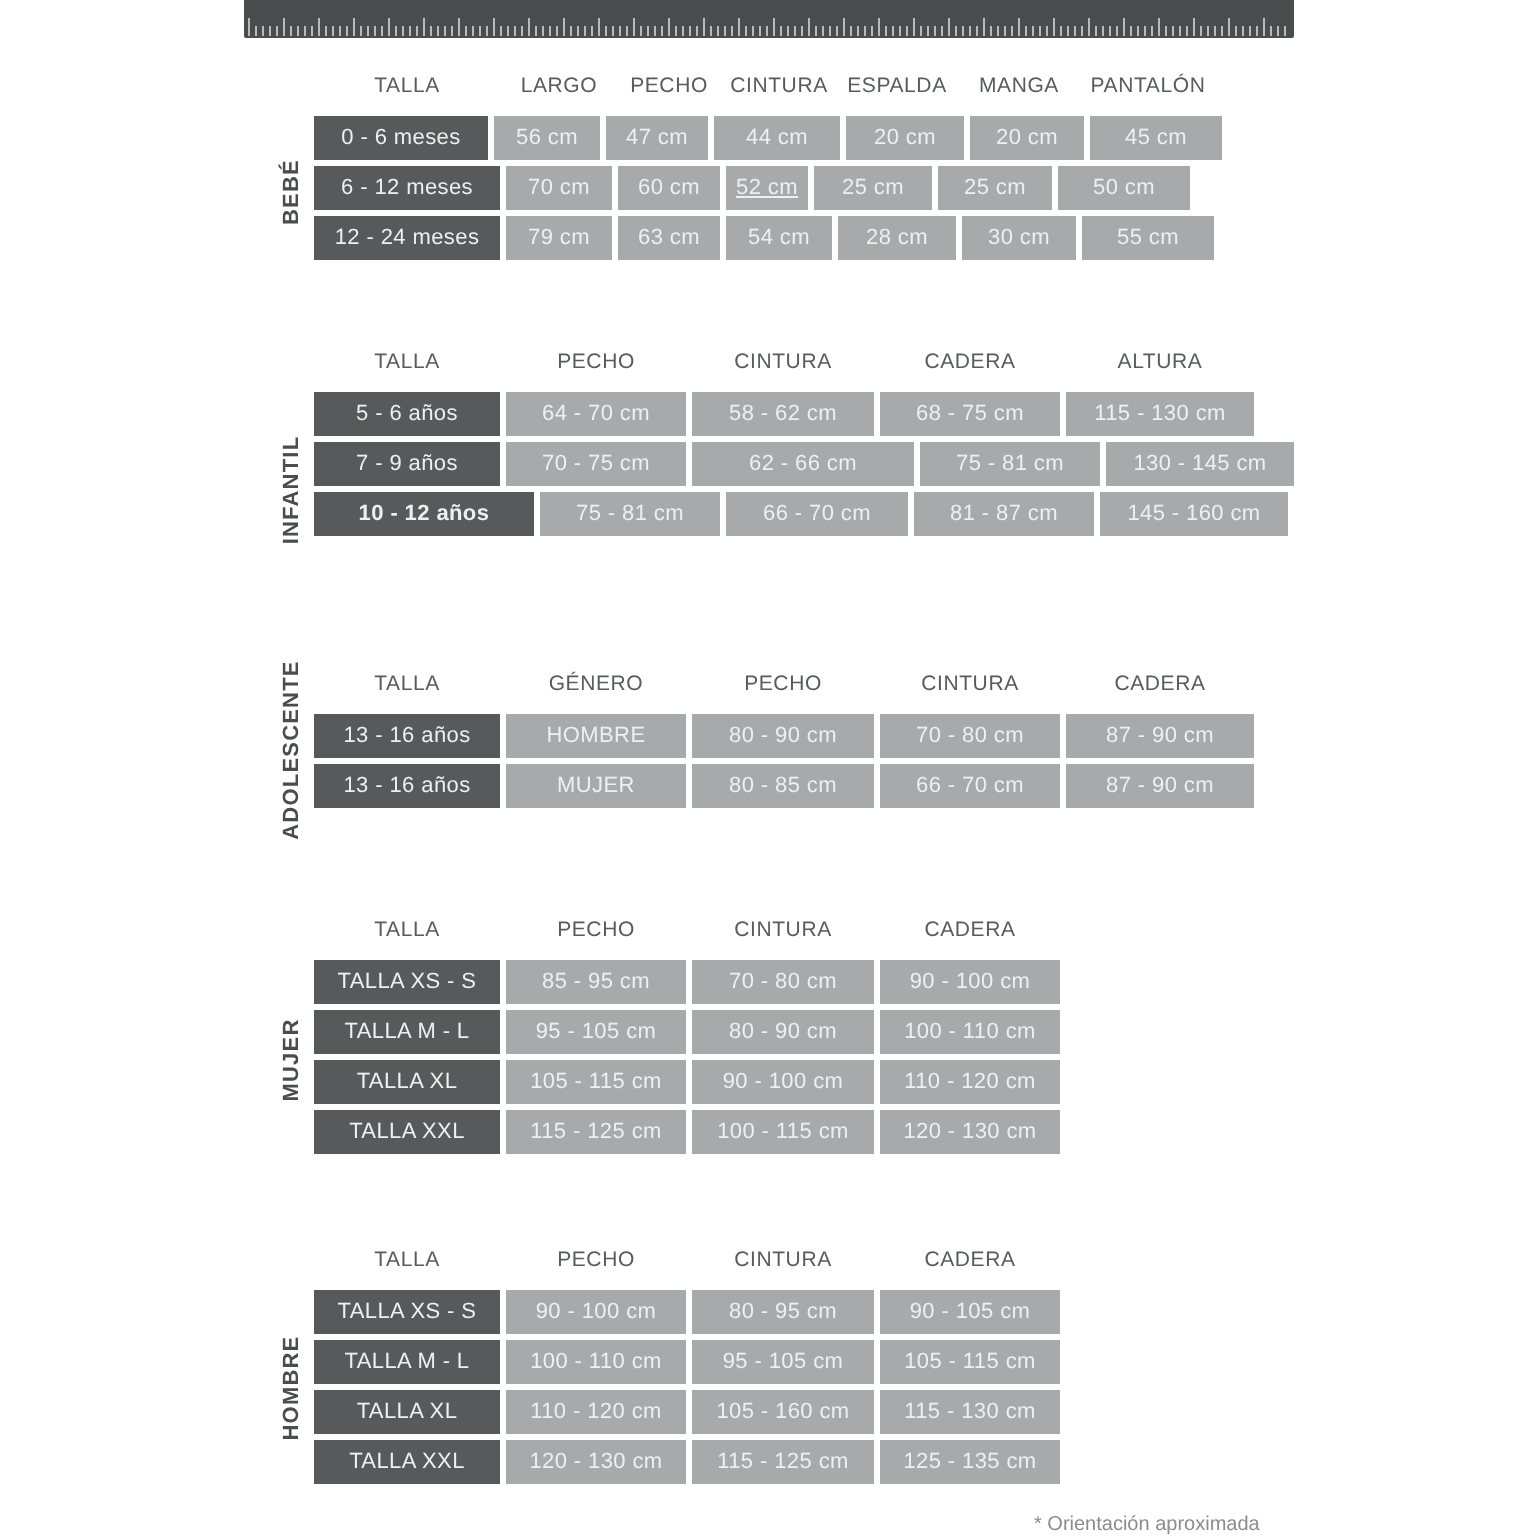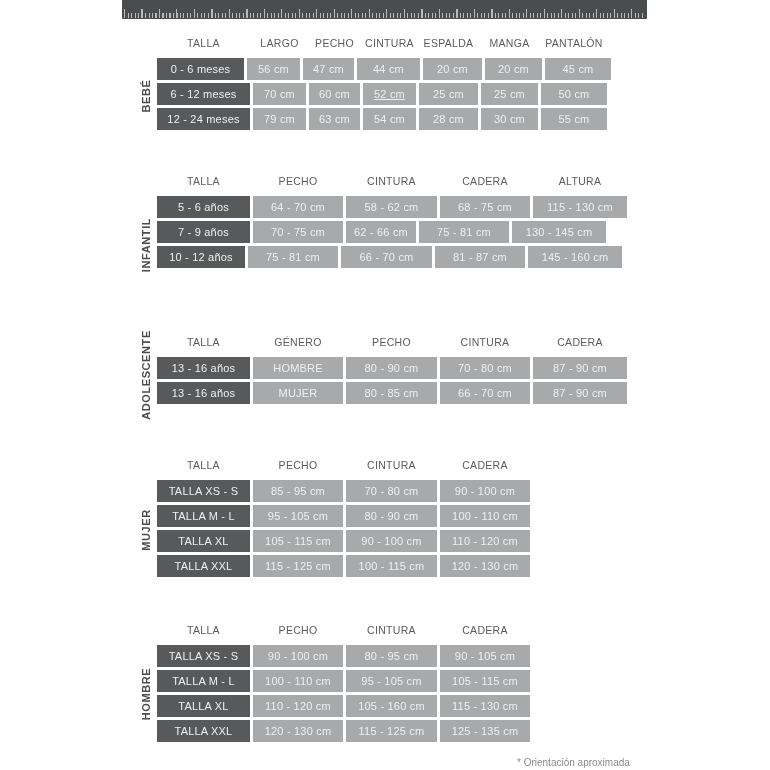--- a/index.html
+++ b/index.html
@@ -109,21 +109,21 @@
       <div class="cell light" style="width: 51px;">47 cm</div>
       <div class="cell light" style="width: 63px;">44 cm</div>
       <div class="cell light" style="width: 59px;">20 cm</div>
       <div class="cell light" style="width: 57px;">20 cm</div>
       <div class="cell light" style="width: 66px;">45 cm</div>
     </div>
     <div class="trow">
       <div class="cell dark" style="width: 93px;">6 - 12 meses</div>
       <div class="cell light" style="width: 53px;">70 cm</div>
       <div class="cell light" style="width: 51px; text-align: center;">60 cm</div>
-      <div class="cell light" style="width: 53px; text-decoration: underline;">52 cm</div>
+      <div class="cell light" style="width: 41px; text-decoration: underline;">52 cm</div>
       <div class="cell light" style="width: 59px;">25 cm</div>
       <div class="cell light" style="width: 57px;">25 cm</div>
       <div class="cell light" style="width: 66px;">50 cm</div>
     </div>
     <div class="trow">
       <div class="cell dark" style="width: 93px;">12 - 24 meses</div>
       <div class="cell light" style="width: 53px;">79 cm</div>
       <div class="cell light" style="width: 51px;">63 cm</div>
       <div class="cell light" style="width: 53px;">54 cm</div>
       <div class="cell light" style="width: 59px;">28 cm</div>
@@ -142,26 +142,26 @@
     <div class="trow">
       <div class="cell dark" style="width: 93px;">5 - 6 años</div>
       <div class="cell light" style="width: 90px;">64 - 70 cm</div>
       <div class="cell light" style="width: 91px;">58 - 62 cm</div>
       <div class="cell light" style="width: 90px;">68 - 75 cm</div>
       <div class="cell light" style="width: 94px;">115 - 130 cm</div>
     </div>
     <div class="trow">
       <div class="cell dark" style="width: 93px;">7 - 9 años</div>
       <div class="cell light" style="width: 90px;">70 - 75 cm</div>
-      <div class="cell light" style="width: 70px;">62 - 66 cm</div>
+      <div class="cell light" style="width: 111px;">62 - 66 cm</div>
       <div class="cell light" style="width: 90px;">75 - 81 cm</div>
       <div class="cell light" style="width: 94px;">130 - 145 cm</div>
     </div>
     <div class="trow">
-      <div class="cell dark" style="width: 88px;">10 - 12 años</div>
+      <div class="cell dark" style="width: 110px; font-weight: bold;">10 - 12 años</div>
       <div class="cell light" style="width: 90px;">75 - 81 cm</div>
       <div class="cell light" style="width: 91px;">66 - 70 cm</div>
       <div class="cell light" style="width: 90px;">81 - 87 cm</div>
       <div class="cell light" style="width: 94px;">145 - 160 cm</div>
     </div>
   </div>
 <div class="size-table" style="left:157px; top:335px;">
     <div class="trow thead">
       <div class="hcell" style="width: 93px;">TALLA</div>
       <div class="hcell" style="width: 90px;">GÉNERO</div>

